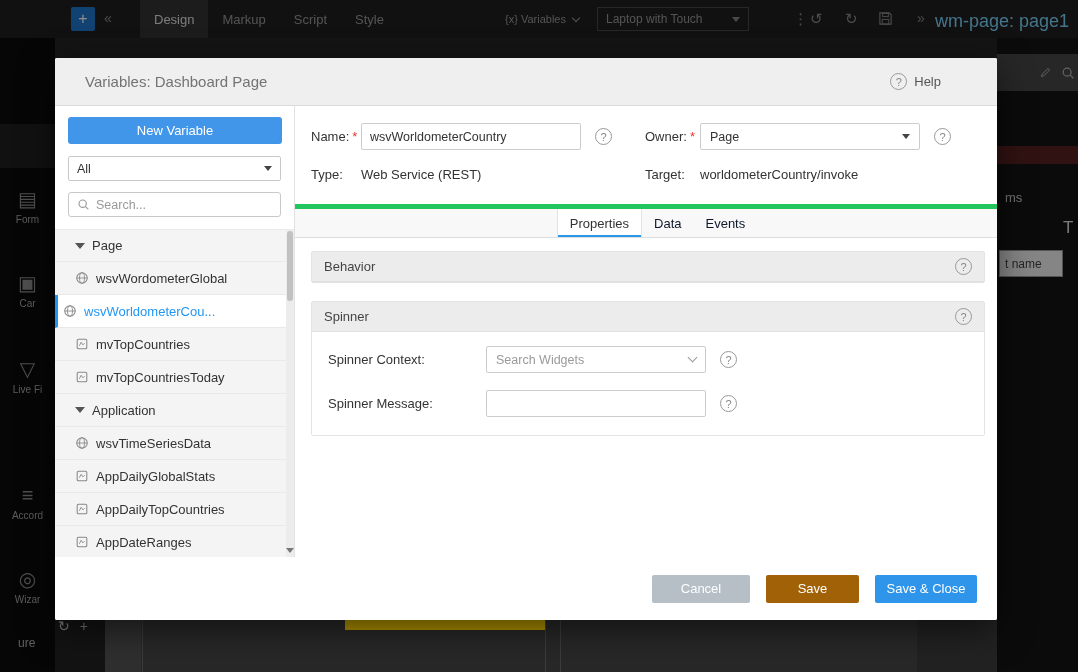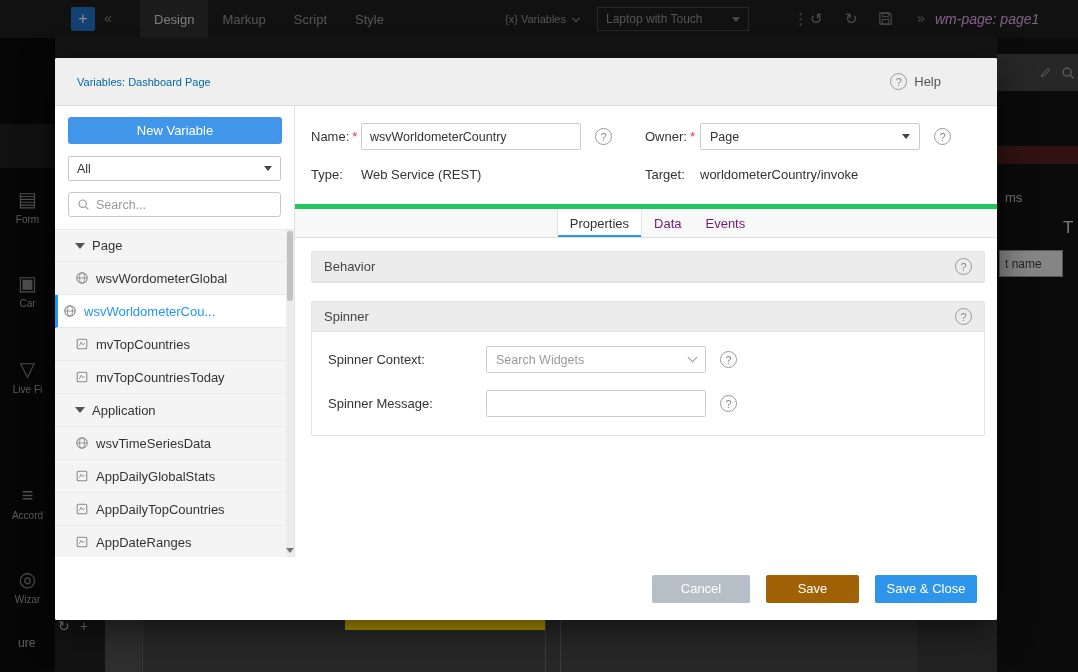--- a/index.html
+++ b/index.html
@@ -31,21 +31,21 @@
   .mini-chev { width:6px; height:6px; border-right:1px solid #999; border-bottom:1px solid #999; transform:rotate(45deg); margin-top:-3px; }
   .device-box { position:absolute; left:597px; top:7px; width:152px; height:24px; border:1px solid #4a4a4a; display:flex; align-items:center; justify-content:space-between; padding:0 8px; color:#9a9a9a; font-size:12px; }
   .sel-caret { width:0; height:0; border-left:4px solid transparent; border-right:4px solid transparent; border-top:5px solid #888; flex:none; }
   .sel-caret.dark { border-top-color:#444; }
   .tb-icon { position:absolute; top:10px; color:#8a8a8a; font-size:15px; line-height:18px; }
   .kebab { left:793px; } .kebab::before{ content:"\22EE"; }
   .undo { left:810px; } .undo::before{ content:"\21BA"; }
   .redo { left:845px; } .redo::before{ content:"\21BB"; }
   .save-float { left:878px; top:11px; }
   .chev-right { position:absolute; left:917px; top:10px; color:#8a8a8a; font-size:14px; }
-  .page-label { position:absolute; left:935px; top:11px; color:#f0abfc; font-size:14px; white-space:nowrap;font-style:italic; }
+  .page-label { position:absolute; left:935px; top:11px; color:#7dd3fc; font-size:18px; white-space:nowrap; }
 
   
   .canvas-bottom { position:absolute; left:55px; top:620px; width:942px; height:52px; background:#4a4a4a; z-index:1; }
   .cb-dark { position:absolute; left:0; top:0; width:50px; height:52px; background:#232323; }
   .cb-band { position:absolute; left:50px; top:0; width:36px; height:52px; background:#565656; }
   .cb-line { position:absolute; top:0; width:1px; height:52px; background:#6e6e6e; }
   .cb-l1{ left:87px; } .cb-l2{ left:490px; } .cb-l3{ left:505px; } .cb-l4{ left:862px; }
   .cb-right { position:absolute; left:862px; top:0; width:80px; height:52px; background:#3f3f3f; }
   .yellow-bar { position:absolute; left:345px; top:616px; width:200px; height:14px; background:#b09200; z-index:6; }
   .bottom-icons { position:absolute; left:58px; top:618px; z-index:2; color:#d5d5d5; font-size:14px; display:flex; gap:10px; }
@@ -55,21 +55,21 @@
   .mini-toolbar { position:absolute; left:0; top:16px; width:81px; height:37px; background:#474747; display:flex; align-items:center; gap:9px; padding-left:42px; }
   .maroon-band { position:absolute; left:0; top:108px; width:81px; height:18px; background:#5a2222; }
   .frag-ms { position:absolute; left:8px; top:152px; color:#d0d0d0; font-size:13px; }
   .frag-t { position:absolute; left:66px; top:180px; color:#e0e0e0; font-size:17px; }
   .frag-input { position:absolute; left:2px; top:212px; width:64px; height:27px; background:#f2f2f2; border:1px solid #9a9a9a; color:#444; font-size:12px; display:flex; align-items:center; padding-left:5px; white-space:nowrap; overflow:hidden; }
 
   
   .overlay { position:absolute; inset:0; background:rgba(0,0,0,0.45); z-index:5; }
   .modal { position:absolute; left:55px; top:58px; width:942px; height:562px; background:#fff; z-index:10; border-radius:2px; box-shadow:0 10px 35px rgba(0,0,0,0.55); display:flex; flex-direction:column; overflow:hidden; }
   .modal-header { flex:none; height:48px; background:#efefef; border-bottom:1px solid #dcdcdc; display:flex; align-items:center; padding:0 22px; }
-  .modal-title { font-size:11px; color:#0369a1; }
+  .modal-title { font-size:15px; color:#737373;margin-left:8px; }
   .modal-help { margin-left:auto; margin-right:34px; display:flex; align-items:center; gap:7px; color:#555; font-size:13px; cursor:pointer; }
   .qmark { width:17px; height:17px; border:1px solid #999; border-radius:50%; color:#888; font-size:11px; display:inline-flex; align-items:center; justify-content:center; flex:none; }
   .qmark::before { content:"?"; }
 
   .modal-body { flex:1; display:flex; min-height:0; }
 
   
   .left-panel { width:240px; flex:none; border-right:1px solid #e2e2e2; display:flex; flex-direction:column; padding-top:11px; background:#fff; }
   .new-var-btn { margin:0 13px; height:27px; width:214px; background:#4296ea; color:#fff; font-size:13px; border:none; border-radius:3px; font-family:"Liberation Sans",sans-serif; }
   .filter-select { margin:12px 13px 0; height:25px; border:1px solid #c9c9c9; border-radius:2px; background:#fff; display:flex; align-items:center; justify-content:space-between; padding:0 8px; font-size:12.5px; color:#333; }
@@ -103,21 +103,21 @@
   .req { color:#e53935; margin-left:3px; }
   .fvalue { font-size:13px; color:#333; white-space:nowrap; }
   .text-input { height:27px; border:1px solid #ccc; border-radius:2px; font-size:12.5px; color:#333; padding:0 8px; font-family:"Liberation Sans",sans-serif; outline:none; }
   .w220 { width:220px; flex:none; }
   .fgroup .qmark, .prop-row .qmark { margin-left:14px; }
   .select { height:27px; border:1px solid #ccc; border-radius:2px; background:#fff; display:flex; align-items:center; justify-content:space-between; padding:0 9px; font-size:12.5px; color:#333; cursor:pointer; }
   .select .placeholder { color:#9a9a9a; }
   .thin-chev { width:7px; height:7px; border-right:1.4px solid #999; border-bottom:1.4px solid #999; transform:rotate(45deg); margin-top:-4px; flex:none; }
 
   .tab-bar { flex:none; margin-top:22px; height:34px; background:#f8f8f8; border-top:5px solid #22c55e; border-bottom:1px solid #ddd; display:flex; padding-left:22px;justify-content:center; }
-  .tab { padding:0 12px; display:flex; align-items:center; font-size:13px; color:#701a75; cursor:pointer; }
+  .tab { padding:0 12px; display:flex; align-items:center; font-size:13px; color:#0f172a; cursor:pointer; }
   .tab.active { background:#fff; color:#333; border-left:1px solid #e3e3e3; border-right:1px solid #e3e3e3; box-shadow:inset 0 -2px 0 #2b97ea; }
 
   .content { flex:1; padding:13px 12px 0 16px; overflow:hidden; }
   .section { border:1px solid #e3e3e3; border-radius:2px; margin-bottom:18px; }
   .section-header { height:30px; background:#ececec; border-bottom:1px solid #e0e0e0; display:flex; align-items:center; padding:0 12px; font-size:13px; color:#444; }
   .section-header .qmark { margin-left:auto; }
   .section-body { padding:14px 16px 18px; background:#fff; }
   .prop-row { display:flex; align-items:center; min-height:27px; }
   .prop-row + .prop-row { margin-top:17px; }
   .prop-label { width:158px; flex:none; font-size:13px; color:#333; }

